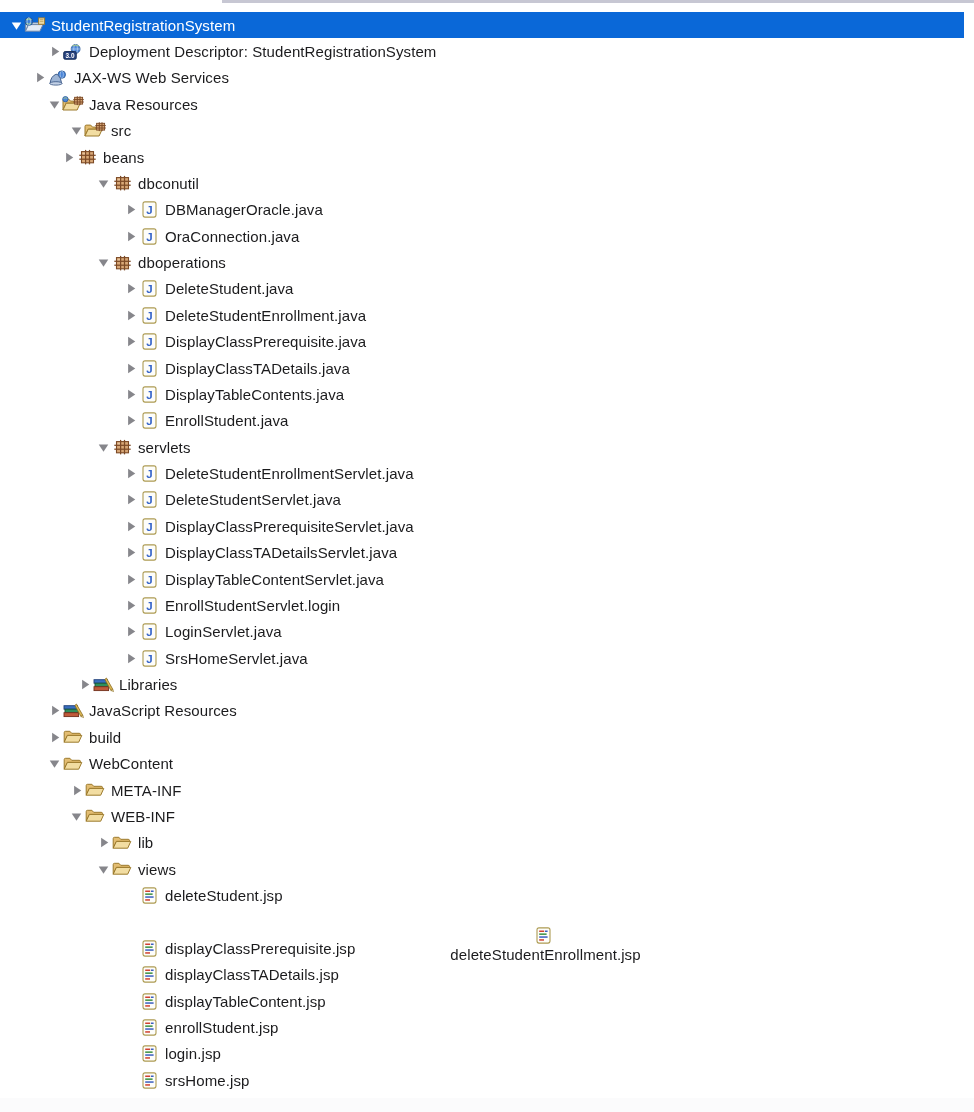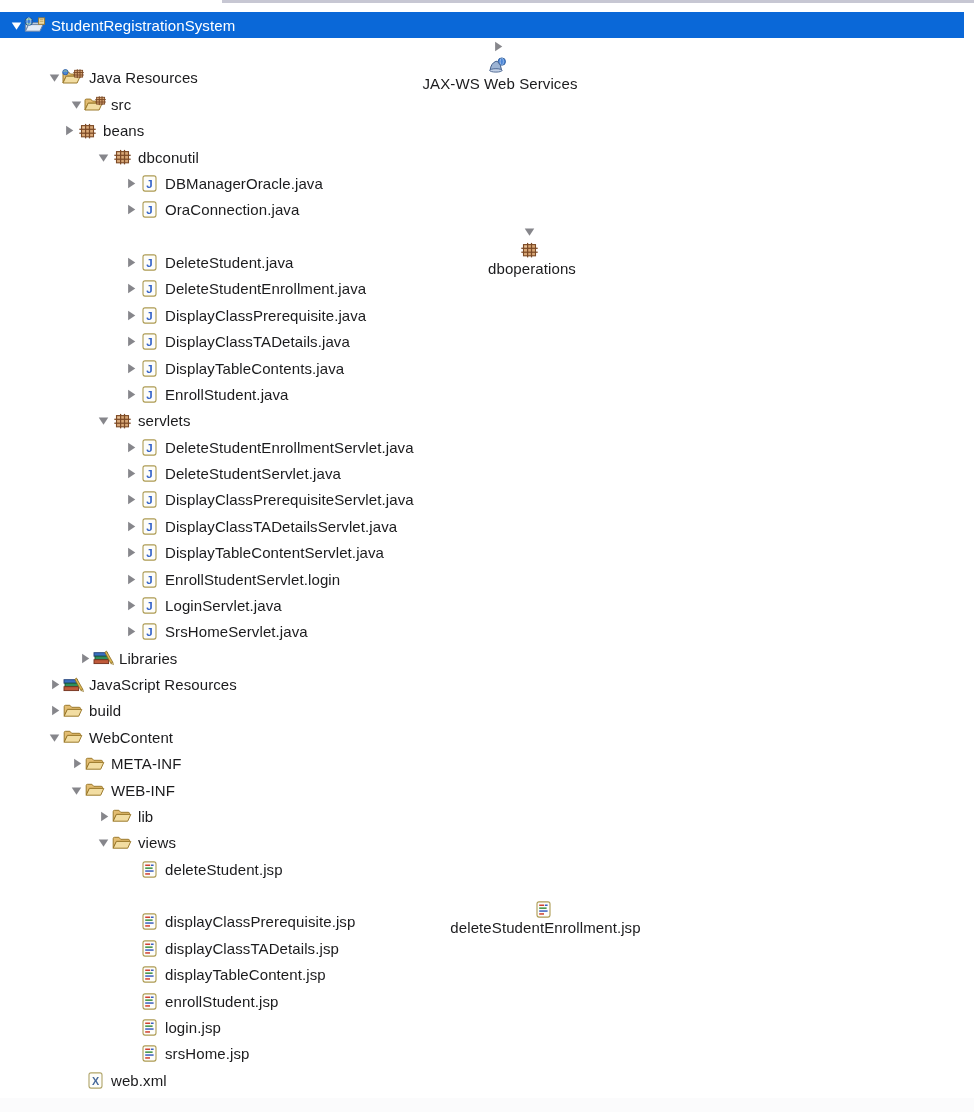--- a/index.html
+++ b/index.html
@@ -44,21 +44,39 @@
       <line x1="15.8" y1="2.6" x2="19.4" y2="2.6" stroke="#b99a4e" stroke-width="0.8"></line>
       <line x1="15.8" y1="4.3" x2="19.4" y2="4.3" stroke="#b99a4e" stroke-width="0.8"></line>
       <circle cx="4.8" cy="4.4" r="3.9" fill="#3f7fd4" stroke="#1f4f8f" stroke-width="0.9"></circle>
       <path d="M2.2 3 Q4.8 1 7.4 3" fill="none" stroke="#8fc487" stroke-width="1.4"></path>
       <path d="M2.4 6.2 Q4.8 7.8 7.2 6.2" fill="none" stroke="#8fc487" stroke-width="1.2"></path>
       <ellipse cx="4.8" cy="4.4" rx="1.7" ry="3.9" fill="none" stroke="#bcd4f0" stroke-width="0.7"></ellipse>
     </svg>
       </span>
       <span class="label">StudentRegistrationSystem</span>
     </div>
-    <div class="row" style="padding-left: 31px; flex-direction: column;">
+    <div class="row" style="padding-left: 46px;">
+      <span class="arrow">
+        <svg width="11" height="11" viewBox="0 0 12 12">
+          <polygon points="3.4,0.8 11.2,6 3.4,11.2" fill="#86868b"></polygon>
+        </svg>
+      </span>
+      <span class="iconslot">
+        <svg width="20" height="16" viewBox="0 0 20 16">
+      <circle cx="12.6" cy="5" r="4.4" fill="#4c86d8" stroke="#2a5a9a" stroke-width="0.9"></circle>
+      <ellipse cx="12.6" cy="5" rx="1.9" ry="4.4" fill="none" stroke="#bcd4f0" stroke-width="0.7"></ellipse>
+      <line x1="8.2" y1="5" x2="17" y2="5" stroke="#bcd4f0" stroke-width="0.7"></line>
+      <path d="M9.4 2 Q12.6 0.4 15.8 2" fill="none" stroke="#9cc48f" stroke-width="1.1"></path>
+      <rect x="0.7" y="7.5" width="12.6" height="7.8" rx="1.5" fill="#27427e" stroke="#132a55" stroke-width="0.9"></rect>
+      <text x="7" y="13.5" font-size="6.4" font-weight="bold" fill="#ffffff" text-anchor="middle" font-family="'Liberation Sans',sans-serif">3.0</text>
+    </svg>
+      </span>
+      <span class="label">Deployment Descriptor: StudentRegistrationSystem</span>
+    </div>
+    <div class="row" style="padding-left: 31px;">
       <span class="arrow">
         <svg width="11" height="11" viewBox="0 0 12 12">
           <polygon points="3.4,0.8 11.2,6 3.4,11.2" fill="#86868b"></polygon>
         </svg>
       </span>
       <span class="iconslot">
         <svg width="20" height="16" viewBox="0 0 20 16">
       <circle cx="13.8" cy="4.6" r="3.7" fill="#4c86d8" stroke="#2a5a9a" stroke-width="0.9"></circle>
       <ellipse cx="13.8" cy="4.6" rx="1.6" ry="3.7" fill="none" stroke="#bcd4f0" stroke-width="0.6"></ellipse>
       <path d="M2.1 13.3 Q2.8 6.4 7.9 4.3 L9.3 4.3 Q13.2 7.4 13.6 13.3 Z" fill="#9db4d4" stroke="#44608c" stroke-width="1"></path>
@@ -164,21 +182,21 @@
         </svg>
       </span>
       <span class="iconslot">
         <svg width="15" height="17" viewBox="0 0 15 17">
       <rect x="1" y="0.9" width="13" height="15.2" rx="2" fill="#fdfdfa" stroke="#ad9b52" stroke-width="1.1"></rect>
       <text x="7.5" y="12.7" font-size="11.5" font-weight="bold" fill="#3564c9" text-anchor="middle" font-family="'Liberation Sans',sans-serif">J</text>
     </svg>
       </span>
       <span class="label">OraConnection.java</span>
     </div>
-    <div class="row" style="padding-left: 95px; flex-direction: column;">
+    <div class="row" style="padding-left: 95px;">
       <span class="arrow">
         <svg width="11" height="11" viewBox="0 0 12 12">
           <polygon points="0.8,2.8 11.2,2.8 6,10.6" fill="#86868b"></polygon>
         </svg>
       </span>
       <span class="iconslot">
         <svg width="19" height="16" viewBox="0 0 19 16">
       <rect x="3.5" y="2.6" width="12" height="11.2" fill="#d9a877" stroke="#7c4a26" stroke-width="1.1"></rect>
       <rect x="4.6" y="3.7" width="3" height="2.6" fill="#e8c49c"></rect>
       <line x1="7.6" y1="0.9" x2="7.6" y2="15.4" stroke="#7c4a26" stroke-width="1.25"></line>

